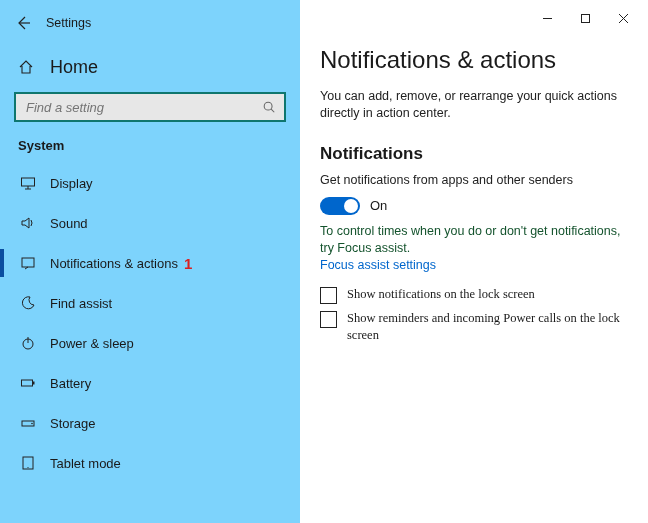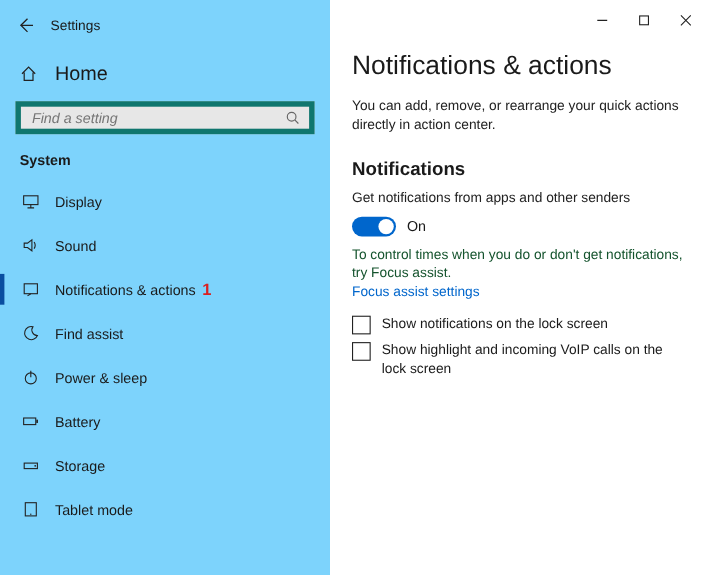--- a/index.html
+++ b/index.html
@@ -18,21 +18,21 @@
     padding-top:10px;
   }
   .top-row { display:flex; align-items:center; height:26px; padding:0 8px; }
   .back-btn { width:30px; height:26px; display:flex; align-items:center; justify-content:center; cursor:pointer;}
   .title { font-size:12.5px; padding-left:8px; }
   .home-row { display:flex; align-items:center; height:34px; padding:0 18px; margin-top:14px; font-size:18px; cursor:pointer;}
   .home-row .icon { width:20px; display:flex; align-items:center; }
   .home-row .lbl { padding-left:12px; }
   .search-wrap { padding:8px 14px 8px 14px; }
   .search {
-    width:100%; height:30px; border:5px solid #0f766e; background:#e7e7e7;
+    width:100%; height:30px; border:2px solid #0f766e; background:#e7e7e7;
     display:flex; align-items:center; padding:0 8px;
   }
   .search input {
     flex:1; border:none; background:transparent; outline:none;
     font-size:13px; color:#5a5a5a; font-style:italic;
   }
   .section-hdr { padding:8px 18px 4px 18px; font-weight:600; font-size:13px; }
   .nav { margin-top:6px; }
   .nav-item {
     display:flex; align-items:center; height:40px;
@@ -59,21 +59,21 @@
   .toggle-row { display:flex; align-items:center; margin:8px 0 4px 0; }
   .toggle {
     width:40px; height:18px; border-radius:10px; background:#0066cc;
     position:relative; cursor:pointer; margin-right:10px;
   }
   .toggle::after {
     content:""; position:absolute; right:2px; top:2px; width:14px; height:14px;
     border-radius:50%; background:#fff;
   }
   .toggle-lbl { font-size:13px; }
-  .check-row { display:flex; align-items:flex-start; margin:6px 0; font-size:12.5px; }
+  .check-row { display:flex; align-items:flex-start; margin:6px 0; font-size:12.5px;font-family:Liberation Serif, serif; }
   .check-box {
     width:17px; height:17px; border:1.5px solid #222; margin-right:10px; flex-shrink:0;
     margin-top:1px; cursor:pointer;
   }
   .check-lbl { line-height:1.3; }
   svg { display:block; }
 </style>
 </head>
 <body>
 
@@ -219,16 +219,16 @@
   <div class="muted">To control times when you do or don't get notifications, try Focus assist.</div>
   <span class="link">Focus assist settings</span>
 
   <div style="margin-top:14px;">
     <div class="check-row">
       <div class="check-box"></div>
       <div class="check-lbl">Show notifications on the lock screen</div>
     </div>
     <div class="check-row">
       <div class="check-box"></div>
-      <div class="check-lbl">Show highlight and incoming VoIP calls on the lock screen</div>
+      <div class="check-lbl">Show reminders and incoming Power calls on the lock screen</div>
     </div>
   </div>
 </div>
 
 </body></html>

